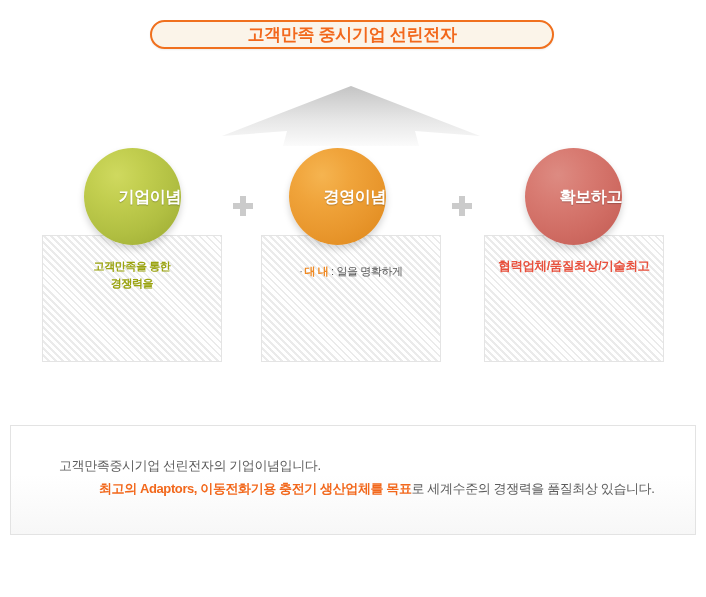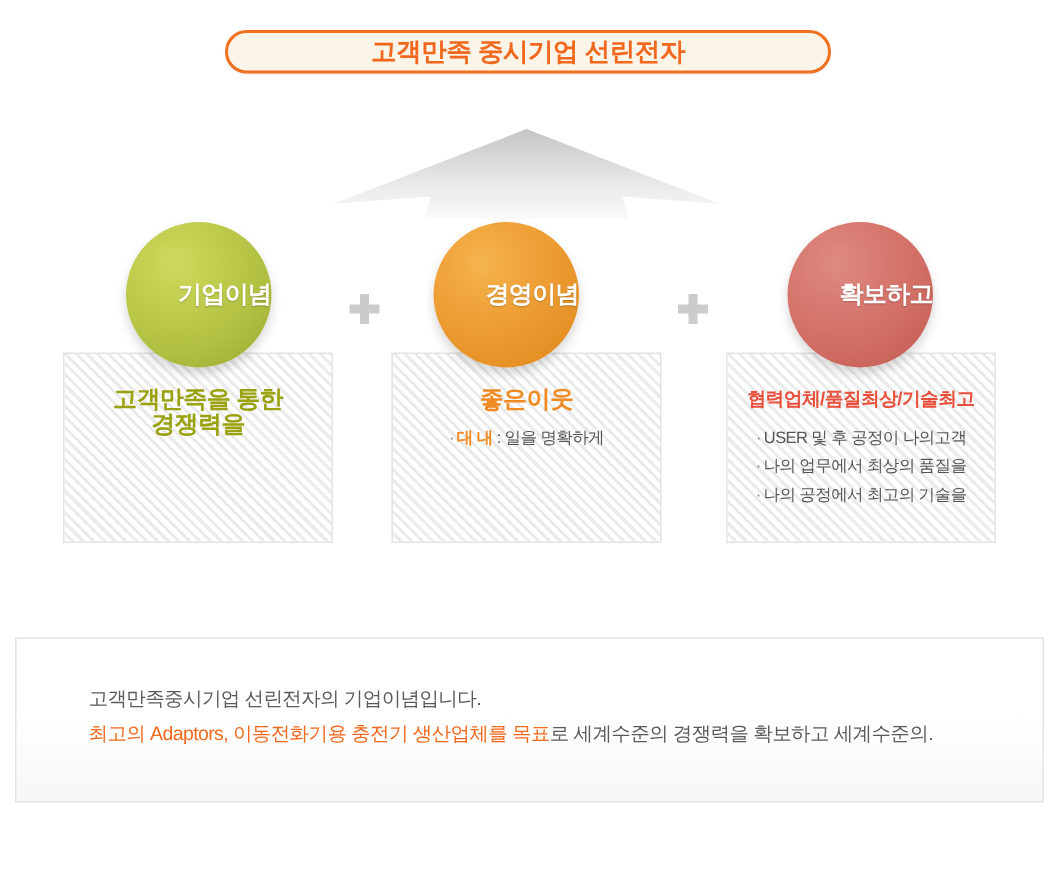--- a/index.html
+++ b/index.html
@@ -91,21 +91,21 @@
         rgba(255,255,255,0.95) 0px,
         rgba(255,255,255,0.95) 3px,
         rgba(232,232,232,0.85) 3px,
         rgba(232,232,232,0.85) 5px);
   }
   .box-inner{
     padding-top:22px;
     text-align:center;
   }
   .box-title{
-    font-size:16px;
+    font-size:11px;
     font-weight:bold;
     line-height:17px;
     letter-spacing:-0.4px;
     margin:0 0 4px 0;
   }
   .box-title.olive{color:#9aa30f;}
   .box-title.orange{color:#f08a23;}
   .box-title.red{color:#e8503c;font-size:12.5px;}
   .box-title .ln{display:block;}
 
@@ -152,21 +152,21 @@
     background:linear-gradient(to bottom,#ffffff 0%,#ffffff 45%,#f7f7f7 100%);
     padding:28px 0 0 48px;
   }
   .note-line{
     font-size:13px;
     line-height:23px;
     color:#5a5a5a;
     letter-spacing:-0.4px;
     white-space:nowrap;
   }
-  .note-line .hl{color:#f2681c;font-weight:normal;}
+  .note-line .hl{color:#f2681c;font-weight:bold;margin-left:40px;}
 </style>
 </head>
 <body>
 
 <div class="stage">
 
   <div class="header-pill">
     <span class="title">고객만족 중시기업 선린전자</span>
   </div>
 
@@ -196,57 +196,43 @@
       </div>
     </div>
     <div class="circle c1">
       <span class="clabel">기업이념</span>
     </div>
   </div>
 
   <div class="col col-2">
     <div class="box">
       <div class="box-inner">
-        <div class="box-title orange">
-          <span class="ln">좋은이웃</span>
-        </div>
         <ul class="bullets">
           <li>
             <span class="dot">·</span><span class="tag">대 내</span><span class="sep"> : </span><span>일을 명확하게</span>
           </li>
         </ul>
       </div>
     </div>
     <div class="circle c2">
       <span class="clabel">경영이념</span>
     </div>
   </div>
 
   <div class="col col-3">
     <div class="box">
       <div class="box-inner">
         <div class="box-title red">
           <span class="ln">협력업체/품질최상/기술최고</span>
         </div>
-        <ul class="bullets">
-          <li>
-            <span class="dot">·</span><span>USER 및 후 공정이 나의고객</span>
-          </li>
-          <li>
-            <span class="dot">·</span><span>나의 업무에서 최상의 품질을</span>
-          </li>
-          <li>
-            <span class="dot">·</span><span>나의 공정에서 최고의 기술을</span>
-          </li>
-        </ul>
       </div>
     </div>
     <div class="circle c3">
       <span class="clabel">확보하고</span>
     </div>
   </div>
 
   <div class="note-panel">
     <div class="note-line">고객만족중시기업 선린전자의 기업이념입니다.</div>
-    <div class="note-line"><span class="hl">최고의 Adaptors, 이동전화기용 충전기 생산업체를 목표</span><span>로 세계수준의 경쟁력을 확보하고 세계수준의.</span></div>
+    <div class="note-line"><span class="hl">최고의 Adaptors, 이동전화기용 충전기 생산업체를 목표</span><span>로 세계수준의 경쟁력을 품질최상 있습니다.</span></div>
   </div>
 
 </div>
 
 </body></html>

